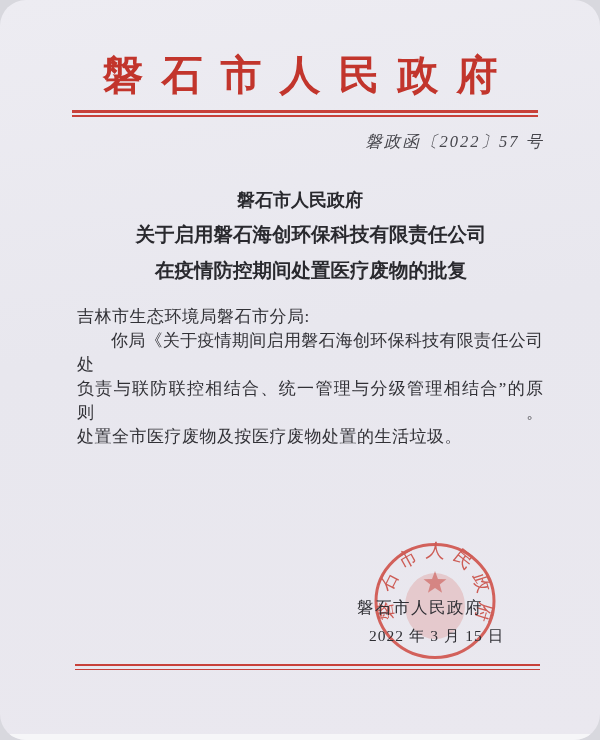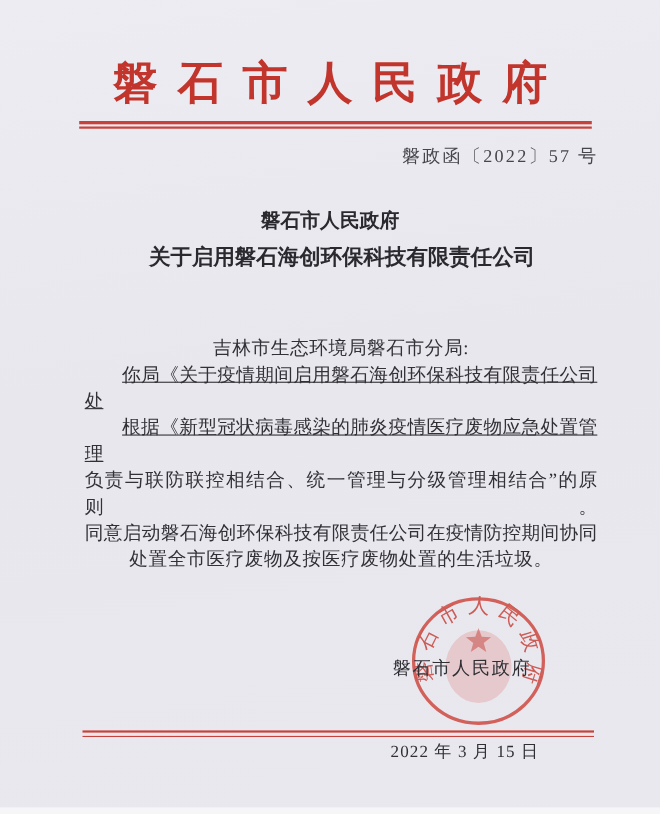--- a/index.html
+++ b/index.html
@@ -1,42 +1,43 @@
 <!DOCTYPE html>
 <html><head>
 <meta charset="utf-8">
 <style>
   html,body{margin:0;padding:0;background:#d8d8de;}
   .page{
     position:relative;width:600px;height:740px;overflow:hidden;
     background:linear-gradient(172deg,#edecf2 0%,#e8e7ee 45%,#eae8ef 100%);
     font-family:"Liberation Serif","DejaVu Serif",serif;
+    border-radius:26px;
   }
   .letterhead{
     position:absolute;top:48px;left:0;right:0;text-align:center;
     font-size:41px;font-weight:bold;color:#c2352c;
     letter-spacing:18px;padding-left:18px;white-space:nowrap;
   }
   .rule-top{
     position:absolute;top:110px;left:72px;width:466px;height:2px;
     border-top:3px solid #c8413a;border-bottom:2px solid #c8413a;
   }
   .doc-number{
     position:absolute;top:131px;right:56px;
-    font-size:16.5px;color:#45454b;letter-spacing:2px;white-space:nowrap;
+    font-size:16.5px;color:#45454b;letter-spacing:2px;white-space:nowrap;font-style:italic;
   }
   .title{position:absolute;top:184px;left:0;right:0;text-align:center;color:#29292e;font-weight:bold;}
   .title .t1{font-size:18px;line-height:33px;}
   .title .t2,.title .t3{font-size:19.5px;line-height:36px;margin-left:22px;}
   .letter-body{position:absolute;top:305px;left:77px;width:466px;color:#313136;z-index:1;}
-  .bline{font-size:17px;line-height:24px;letter-spacing:0.5px;text-align:center;}
+  .bline{font-size:17px;line-height:24px;letter-spacing:0.5px;}
   .just{text-align:justify;text-align-last:justify;letter-spacing:0;}
-  .indent{text-indent:34px;text-decoration:underline;}
+  .indent{text-indent:34px;}
   .sig-name{position:absolute;top:597px;left:357px;font-size:16.5px;letter-spacing:1.5px;color:#2f2f34;z-index:3;white-space:nowrap;}
-  .sig-date{position:absolute;top:626px;left:355px;font-size:15.5px;letter-spacing:1px;color:#2f2f34;z-index:3;white-space:nowrap;margin-top:47px;}
+  .sig-date{position:absolute;top:626px;left:369px;font-size:15.5px;letter-spacing:1px;color:#2f2f34;z-index:3;white-space:nowrap;}
   .seal{position:absolute;left:360px;top:526px;width:150px;height:150px;z-index:2;opacity:0.85;}
   .rule-bottom{
     position:absolute;top:664px;left:75px;width:465px;height:3px;
     border-top:2px solid #c8413a;border-bottom:1.5px solid #c8413a;
   }
   .scan-edge-bottom{position:absolute;bottom:0;left:0;right:0;height:6px;background:#f6f6f8;}
 </style>
 </head>
 <body>
 
@@ -44,28 +45,27 @@
 
   <div class="letterhead">磐石市人民政府</div>
 
   <div class="rule-top"></div>
 
   <div class="doc-number">磐政函〔2022〕57 号</div>
 
   <div class="title">
     <div class="t1">磐石市人民政府</div>
     <div class="t2">关于启用磐石海创环保科技有限责任公司</div>
+    <div class="t3">在疫情防控期间处置医疗废物的批复</div>
   </div>
 
   <div class="letter-body">
     <div class="bline">吉林市生态环境局磐石市分局:</div>
     <div class="bline indent just">你局《关于疫情期间启用磐石海创环保科技有限责任公司处</div>
-    <div class="bline indent just">根据《新型冠状病毒感染的肺炎疫情医疗废物应急处置管理</div>
     <div class="bline just">负责与联防联控相结合、统一管理与分级管理相结合”的原则。</div>
-    <div class="bline just">同意启动磐石海创环保科技有限责任公司在疫情防控期间协同</div>
     <div class="bline">处置全市医疗废物及按医疗废物处置的生活垃圾。</div>
   </div>
 
   <svg class="seal" viewBox="0 0 150 150" xmlns="http://www.w3.org/2000/svg">
     <ellipse cx="75" cy="75" rx="59" ry="56.5" fill="none" stroke="#cf4a42" stroke-width="3"></ellipse>
     <ellipse cx="75" cy="80" rx="30" ry="33" fill="#d98a84" opacity="0.38"></ellipse>
     <polygon points="75,45 72.06,52.95 63.59,53.29 70.24,58.55 67.95,66.71 75,62 82.05,66.71 79.76,58.55 86.41,53.29 77.94,52.95" fill="#c8443b" opacity="0.62"></polygon>
     <path id="sealArc" d="M 34.8 92.9 A 44 44 0 1 1 115.2 92.9" fill="none"></path>
     <text font-size="19" fill="#c8443b" letter-spacing="7" font-family="Liberation Serif, DejaVu Serif, serif">
       <textPath href="#sealArc">磐石市人民政府</textPath>

